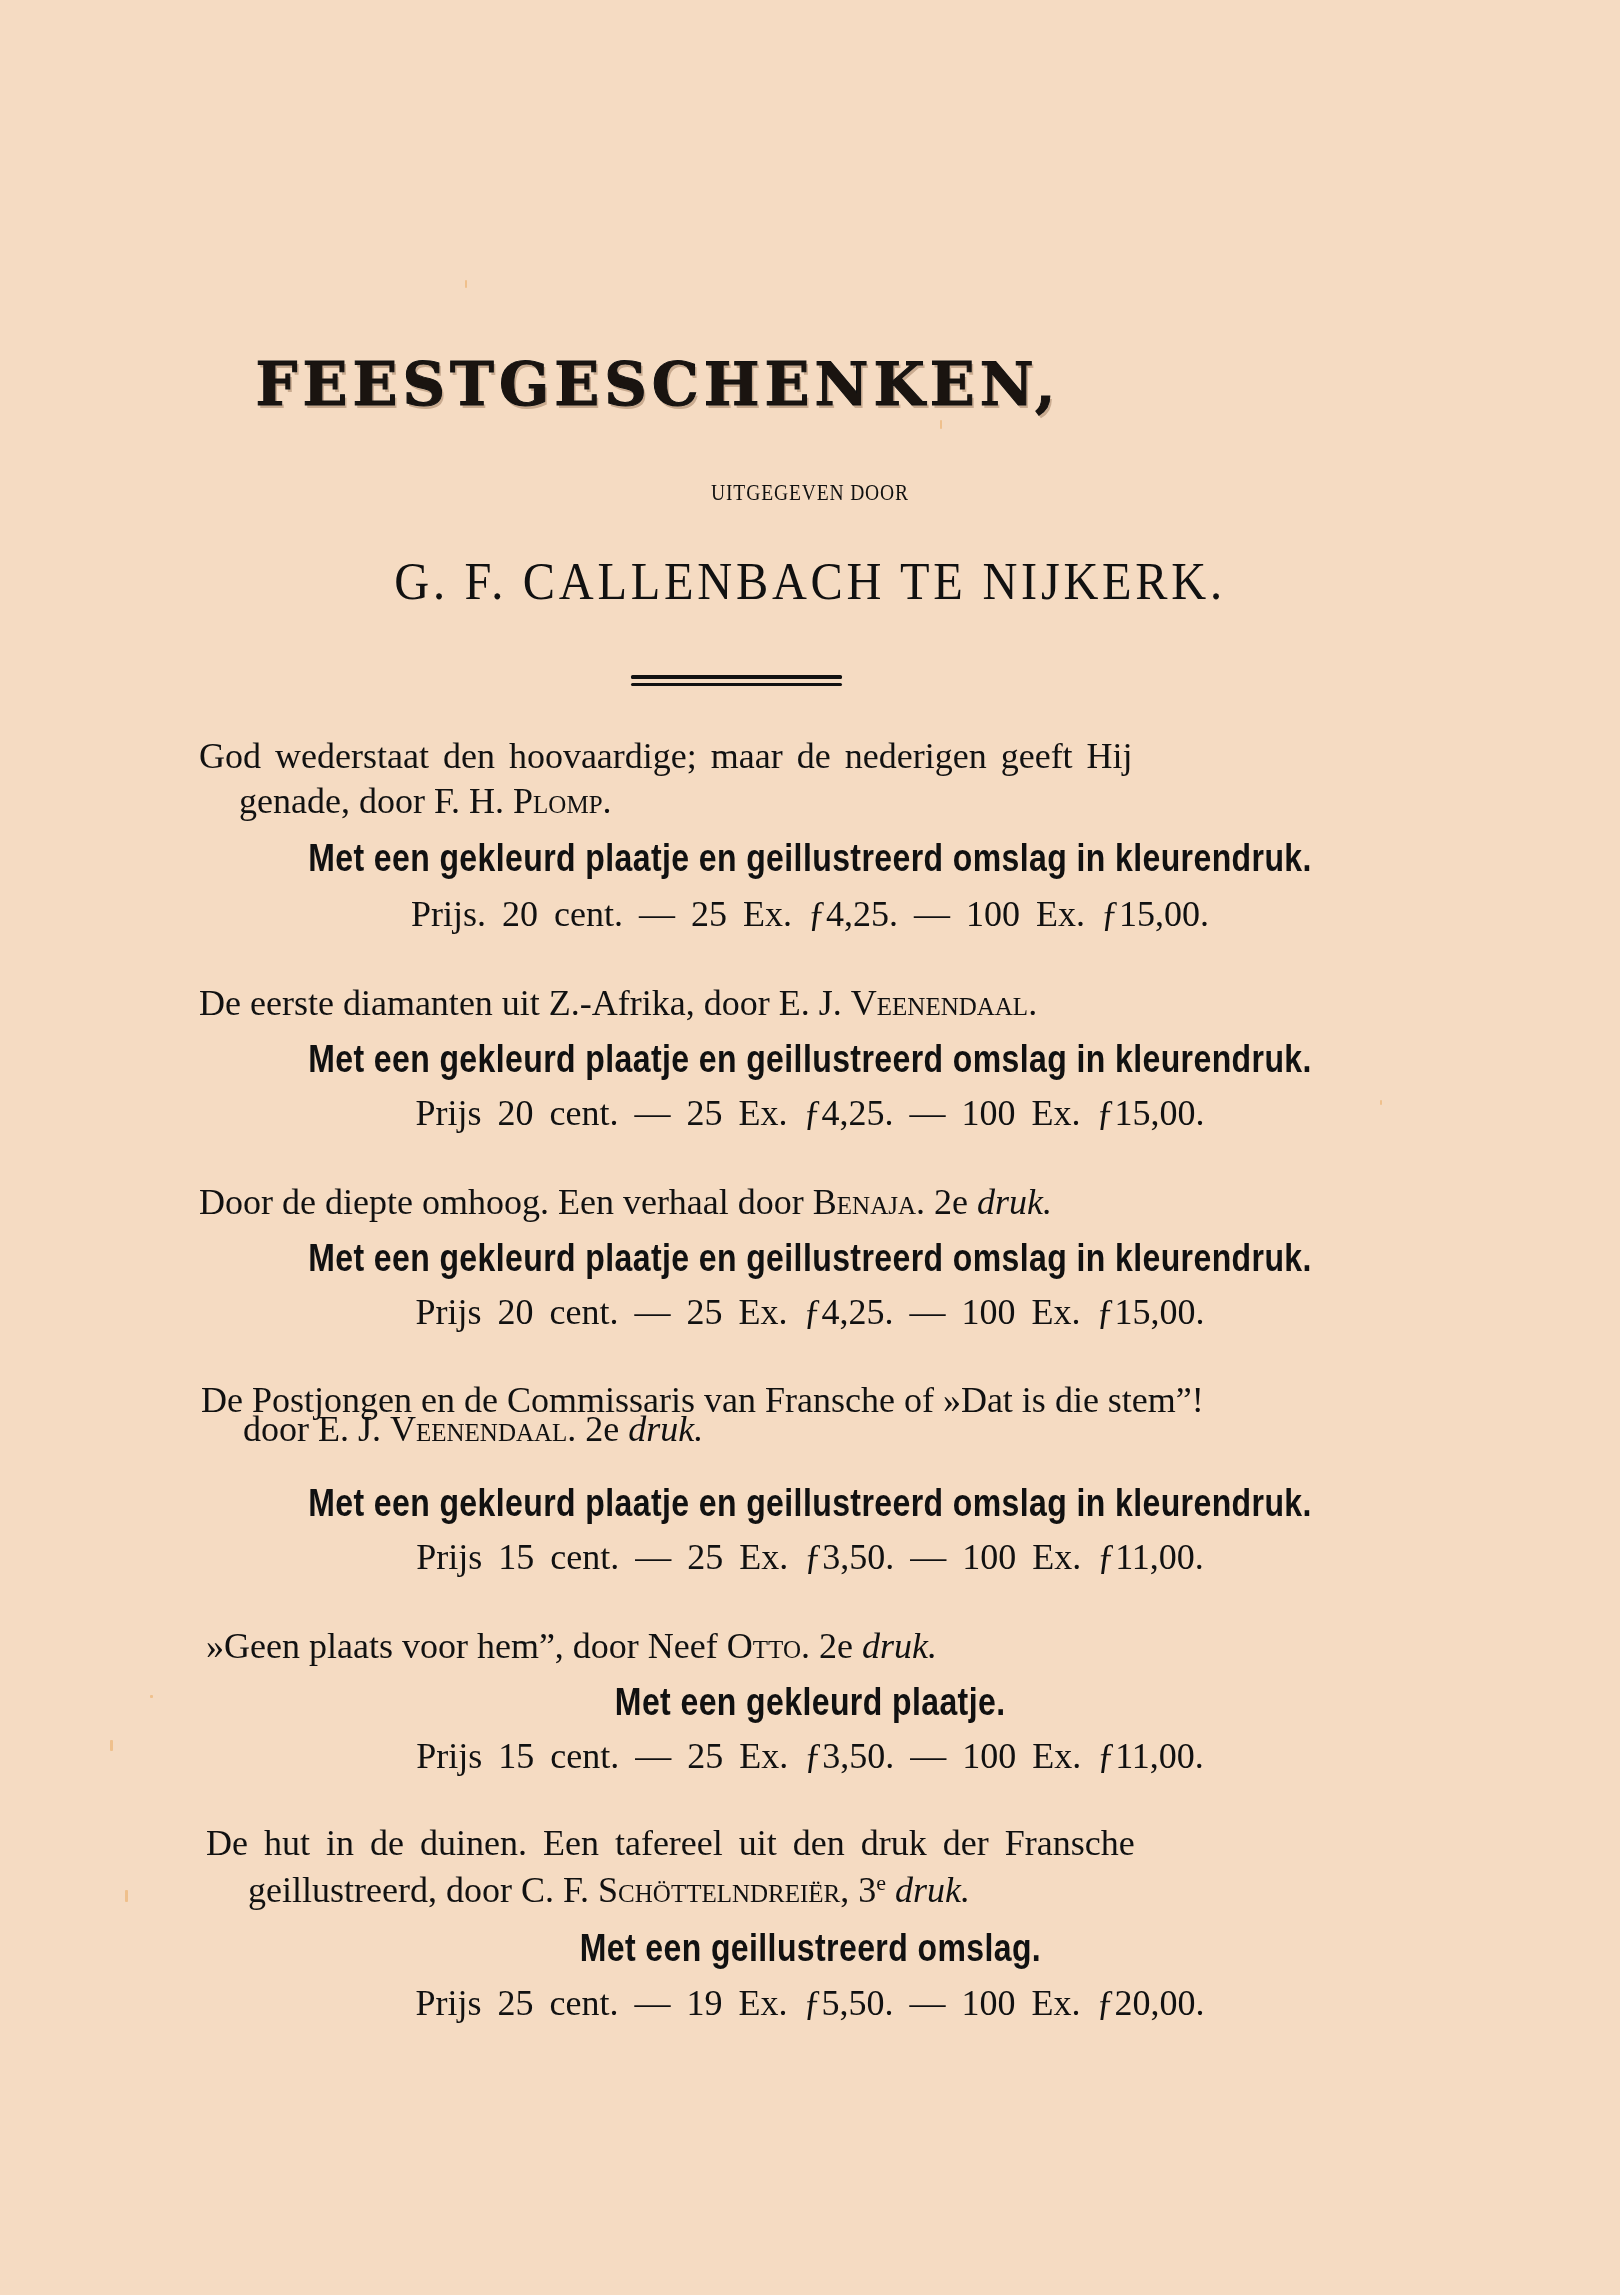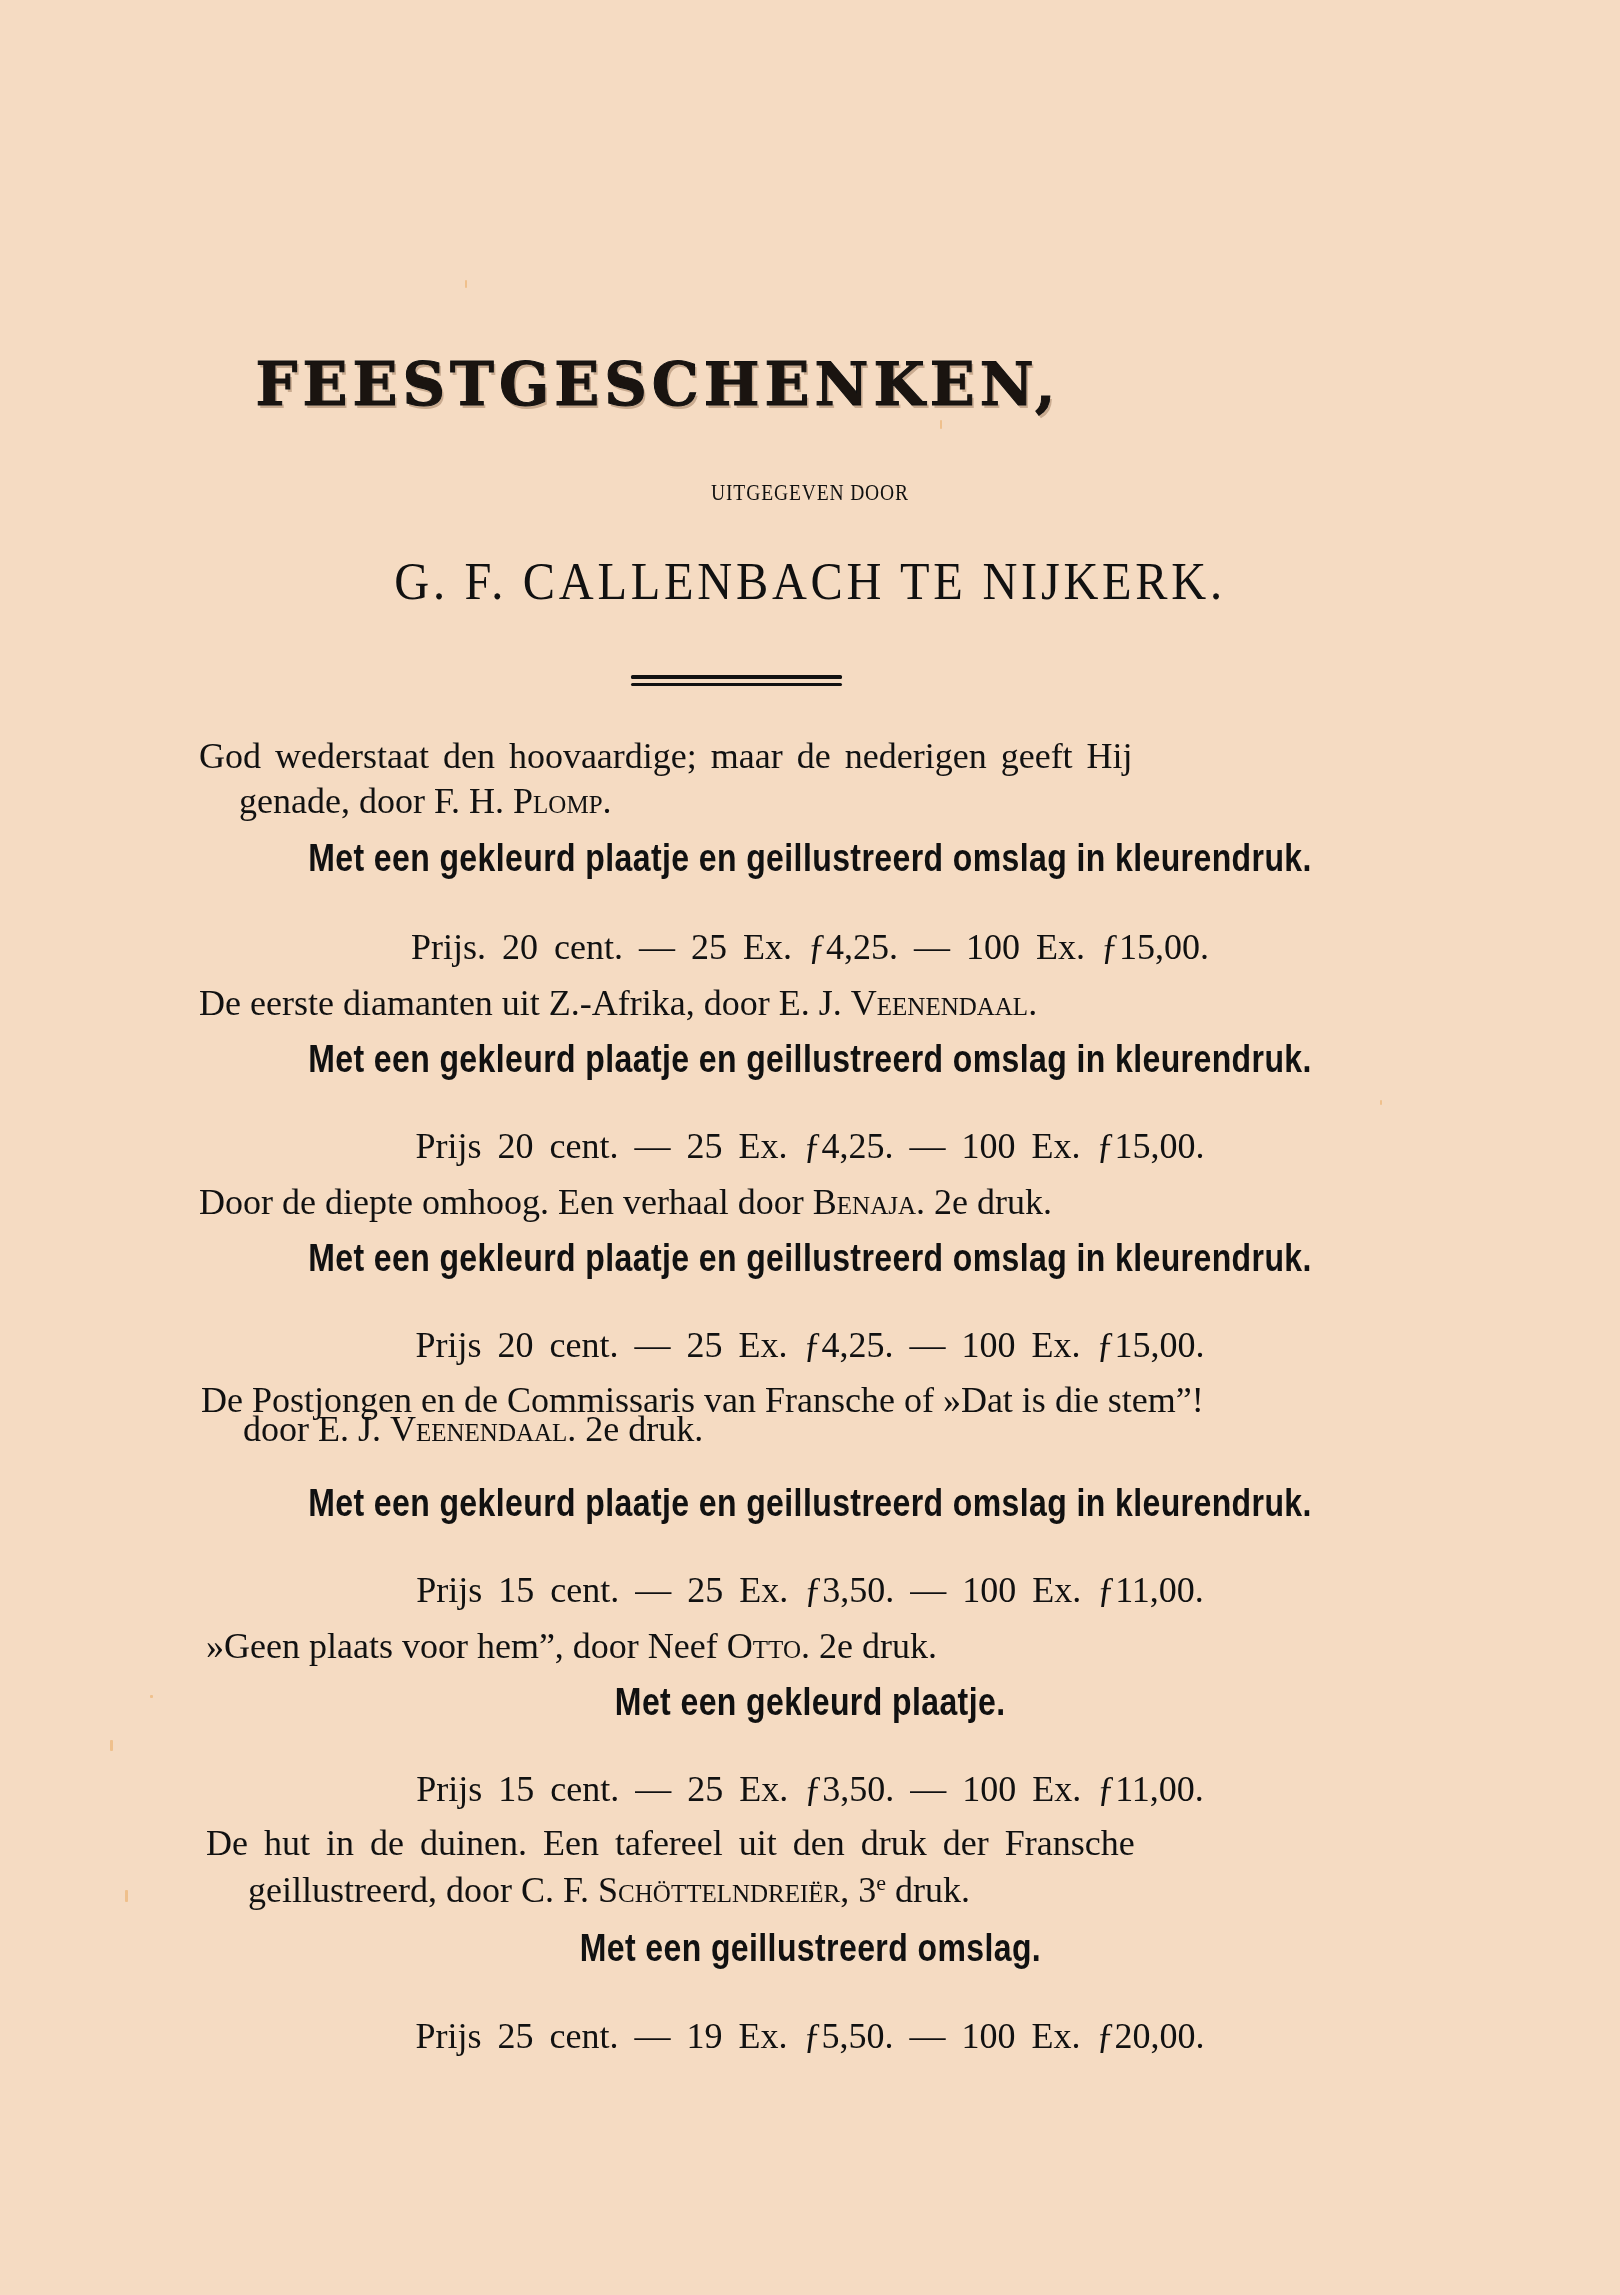--- a/index.html
+++ b/index.html
@@ -41,35 +41,34 @@
     transform: scaleX(.93);
   }
   .rule { position: absolute; left: 631px; width: 211px; height: 3.5px; background: #111; border-radius: 1.5px; }
 
   .entry-line {
     position: absolute; white-space: nowrap;
     font-family: "Liberation Serif", serif;
     font-size: 36px;
   }
   .sc { font-variant: small-caps; }
-  .it { }
+  .it { font-style: italic; }
   .note {
     position: absolute; left: 0; width: 1620px; text-align: center; white-space: nowrap;
     font-family: "Liberation Sans", sans-serif;
     font-weight: bold;
     font-size: 39px;
     letter-spacing: 0.5px;
   }
   .note span { display: inline-block; transform: scaleX(.82); }
   .price {
     position: absolute; left: 0; width: 1620px; text-align: center; white-space: nowrap;
     font-family: "Liberation Serif", serif;
     font-size: 36px;
     word-spacing: 7px;
-    margin-top: 33px;
   }
   .sup { font-size: 22px; vertical-align: 12px; }
 </style>
 </head>
 <body>
 
 <div class="speck" style="left:465px;top:280px;width:2px;height:8px"></div>
 <div class="speck" style="left:940px;top:420px;width:1.5px;height:9px"></div>
 <div class="speck" style="left:110px;top:1740px;width:2.5px;height:11px"></div>
 <div class="speck" style="left:125px;top:1890px;width:3px;height:12px"></div>

